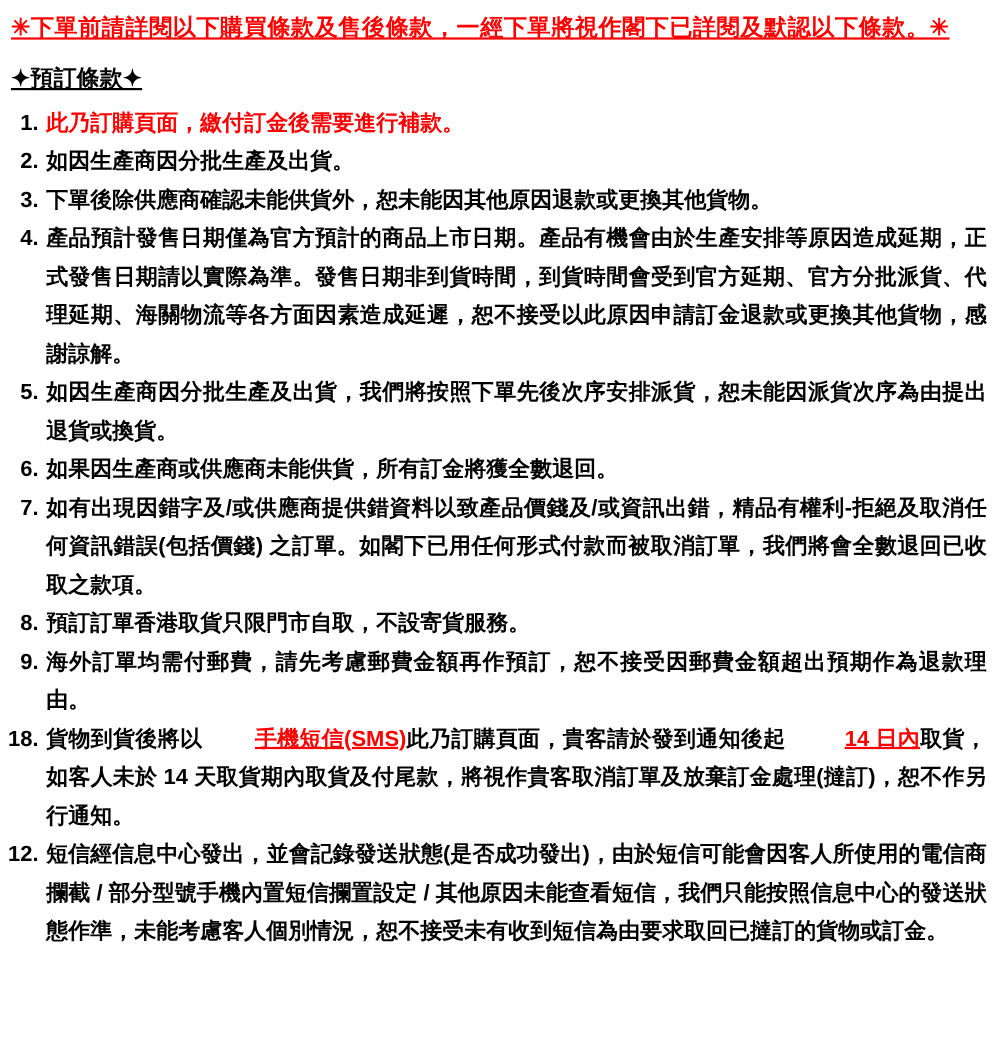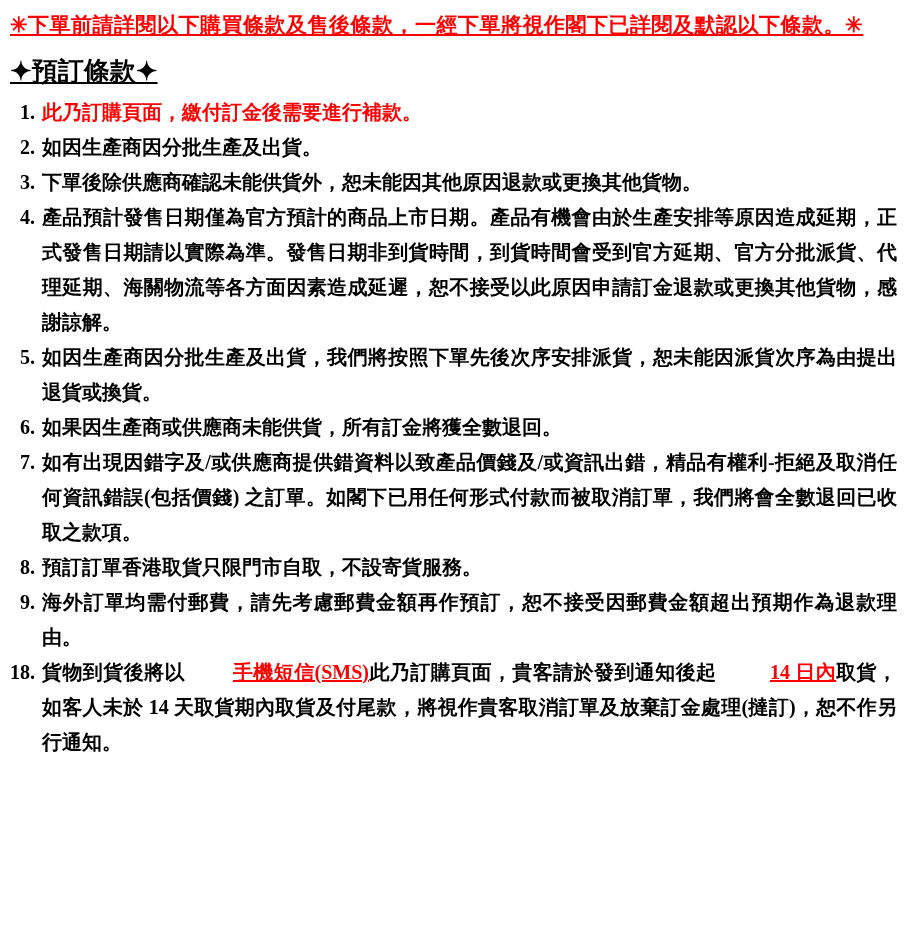--- a/index.html
+++ b/index.html
@@ -8,37 +8,37 @@
     --link-blue:#0000ff;
     --page-bg:#ffffff;
   }
   html,body{margin:0;padding:0;background:var(--page-bg);}
   .page{
     width:913px;
     height:948px;
     box-sizing:border-box;
     padding:8px 16px 0 0;
     background:var(--page-bg);
-    font-family:Liberation Serif, serif;
+    font-family:Liberation Sans, sans-serif;
     font-weight:700;
     color:var(--text-black);
     overflow:hidden;
   }
   .notice{
     margin:0 0 11px 10px;
     font-size:21px;
     line-height:35px;
     letter-spacing:0.5px;
     color:var(--accent-red);
     text-decoration:underline;
     white-space:nowrap;
   }
   .section-title{
     margin:0 0 6px 10px;
-    font-size:26px;
+    font-size:21px;
     line-height:35px;
     color:var(--text-black);
     text-decoration:underline;
     display:inline-block;
   }
   .terms{margin:0;padding:0;}
   .term-row{
     display:flex;
     font-size:20px;
     line-height:35px;
@@ -103,14 +103,18 @@
         <div class="term-text"><span class="seg-normal">預訂訂單香港取貨只限門市自取，不設寄貨服務。</span></div>
       </div>
       <div class="term-row">
         <span class="term-num">9.</span>
         <div class="term-text"><span class="seg-normal">海外訂單均需付郵費，請先考慮郵費金額再作預訂，恕不接受因郵費金額超出預期作為退款理由。</span></div>
       </div>
       <div class="term-row">
         <span class="term-num">18.</span>
         <div class="term-text"><span class="seg-normal">貨物到貨後將以</span><span class="seg-red-underline">手機短信(SMS)</span><span class="seg-normal">此乃訂購頁面，貴客請於發到通知後起 </span><span class="seg-red-underline">14 日內</span><span class="seg-normal">取貨，如客人未於 14 天取貨期內取貨及付尾款，將視作貴客取消訂單及放棄訂金處理(撻訂)，恕不作另行通知。</span></div>
       </div>
+      <div class="term-row">
+        <span class="term-num">12.</span>
+        <div class="term-text"><span class="seg-normal">短信經信息中心發出，並會記錄發送狀態(是否成功發出)，由於短信可能會因客人所使用的電信商攔截 / 部分型號手機內置短信攔置設定 / 其他原因未能查看短信，我們只能按照信息中心的發送狀態作準，未能考慮客人個別情況，恕不接受未有收到短信為由要求取回已撻訂的貨物或訂金。</span></div>
+      </div>
     </div>
 </div>
 
 </body></html>

